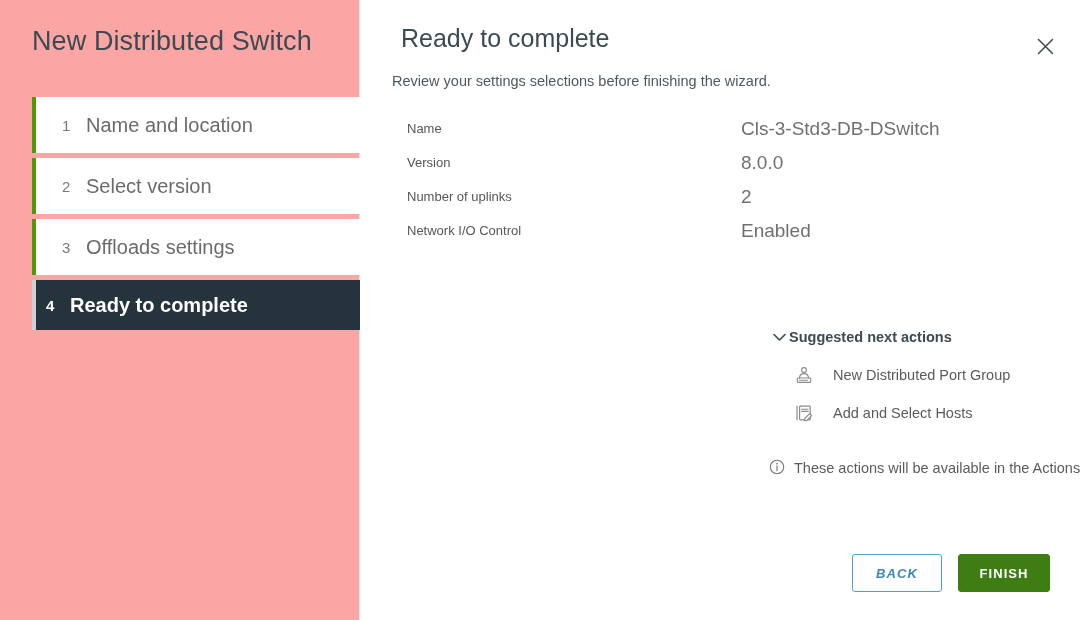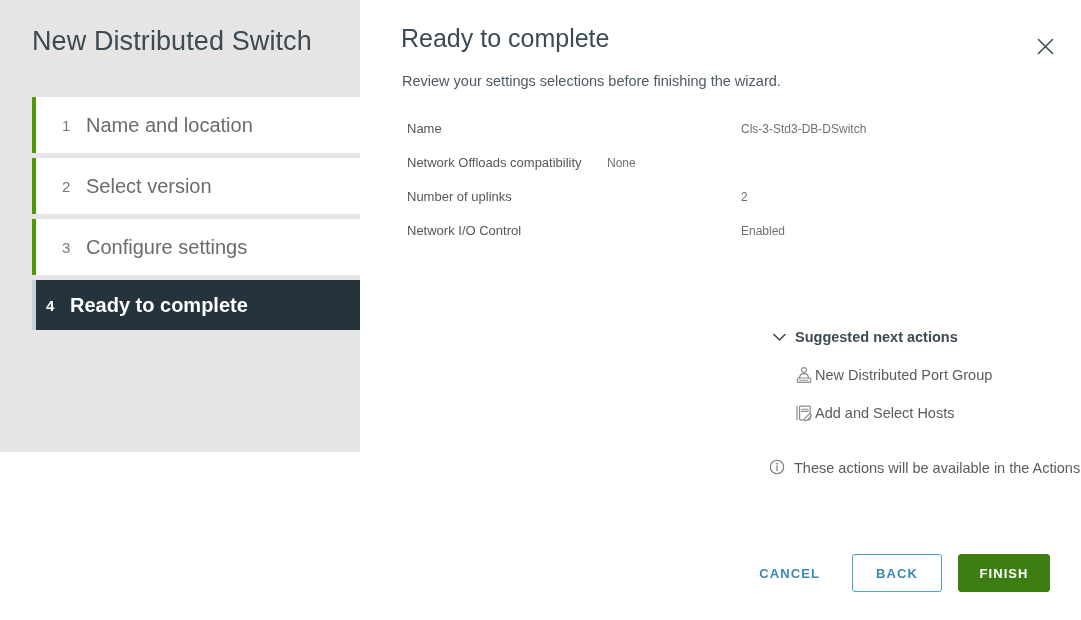--- a/index.html
+++ b/index.html
@@ -20,22 +20,22 @@
     overflow: hidden;
     box-sizing: border-box;
   }
 
   
   .sidebar {
     position: absolute;
     left: 0;
     top: 0;
     width: 360px;
-    height: 452px;
-    background: #e5e5e5;
+    height: 620px;
+    background: #fca5a5;
     border-right: 1px solid #dfe6eb;
     box-sizing: border-box;
   }
   .sidebar-title {
     position: absolute;
     left: 32px;
     top: 26px;
     font-size: 27px;
     font-weight: 400;
     color: #3c4a52;
@@ -120,21 +120,21 @@
     display: flex;
     align-items: center;
     justify-content: center;
     cursor: pointer;
     background: none;
     border: none;
     padding: 0;
   }
   .subtitle {
     position: absolute;
-    left: 41px;
+    left: 31px;
     top: 73px;
     font-size: 14.5px;
     color: #4c5a63;
   }
 
   
   .summary {
     position: absolute;
     left: 46px;
     top: 120px;
@@ -146,21 +146,21 @@
     margin-bottom: 16px;
   }
   .summary-row .s-label {
     width: 334px;
     font-size: 13px;
     color: #565656;
     line-height: 18px;
     flex: none;
   }
   .summary-row .s-value {
-    font-size: 12px;
+    font-size: 19px;
     color: #707070;
     line-height: 18px;
     text-align: right;
   }
 
   
   .suggest {
     position: absolute;
     left: 408px;
     top: 326px;
@@ -172,42 +172,41 @@
     cursor: pointer;
     height: 22px;
   }
   .suggest-head .chev {
     width: 20px;
     display: flex;
     align-items: center;
     justify-content: center;
   }
   .suggest-head .s-title {
-    margin-left: 6px;
     font-size: 14.5px;
     font-weight: bold;
     color: #3c4a52;
   }
   .action-link {
     display: flex;
     align-items: center;
     margin-top: 16px;
     margin-left: 24px;
     cursor: pointer;
   }
   .action-link .a-icon {
     width: 22px;
     height: 22px;
     display: flex;
     align-items: center;
     justify-content: center;
     flex: none;
   }
   .action-link .a-label {
-    margin-left: 0;
+    margin-left: 18px;
     font-size: 14.5px;
     color: #5b5b5b;
   }
 
   .note {
     position: absolute;
     left: 408px;
     top: 458px;
     width: 618px;
     display: flex;
@@ -250,20 +249,21 @@
     font-weight: bold;
   }
   .btn-outline {
     background: #ffffff;
     border: 1px solid #4da1cd;
     color: #3b88b5;
     height: 38px;
     width: 90px;
     font-weight: bold;
     margin-left: 16px;
+    font-style: italic;
   }
   .btn-solid {
     background: #3d7d11;
     border: 1px solid #3d7d11;
     color: #ffffff;
     height: 38px;
     width: 92px;
     font-weight: bold;
     margin-left: 16px;
   }
@@ -286,21 +286,21 @@
 
       <div class="step">
         <span class="rail"></span>
         <span class="num">2</span>
         <span class="label">Select version</span>
       </div>
 
       <div class="step">
         <span class="rail"></span>
         <span class="num">3</span>
-        <span class="label">Configure settings</span>
+        <span class="label">Offloads settings</span>
       </div>
 
       <div class="step current">
         <span class="rail"></span>
         <span class="num">4</span>
         <span class="label">Ready to complete</span>
       </div>
 
     </div>
   </div>
@@ -317,25 +317,25 @@
 
     <div class="subtitle">Review your settings selections before finishing the wizard.</div>
 
     <div class="summary">
 
       <div class="summary-row">
         <div class="s-label">Name</div>
         <div class="s-value">Cls-3-Std3-DB-DSwitch</div>
       </div>
 
-
       <div class="summary-row">
-        <div class="s-label" style="max-width:200px;">Network Offloads compatibility</div>
-        <div class="s-value">None</div>
-      </div>
+        <div class="s-label">Version</div>
+        <div class="s-value">8.0.0</div>
+      </div>
+
 
       <div class="summary-row">
         <div class="s-label">Number of uplinks</div>
         <div class="s-value">2</div>
       </div>
 
       <div class="summary-row">
         <div class="s-label">Network I/O Control</div>
         <div class="s-value">Enabled</div>
       </div>
@@ -384,19 +384,18 @@
         <svg width="16" height="16" viewBox="0 0 16 16" aria-hidden="true">
           <circle cx="8" cy="8" r="6.7" stroke="#7a7a7a" stroke-width="1.1" fill="none"></circle>
           <circle cx="8" cy="4.7" r="0.85" fill="#7a7a7a"></circle>
           <path d="M8 6.9 v4.8" stroke="#7a7a7a" stroke-width="1.2" stroke-linecap="round"></path>
         </svg>
       </span>
       <span class="n-text">These actions will be available in the Actions menu of the new distributed switch.</span>
     </div>
 
     <div class="footer">
-      <button class="btn btn-flat">CANCEL</button>
       <button class="btn btn-outline">BACK</button>
       <button class="btn btn-solid">FINISH</button>
     </div>
 
   </div>
 </div>
 
 </body></html>

